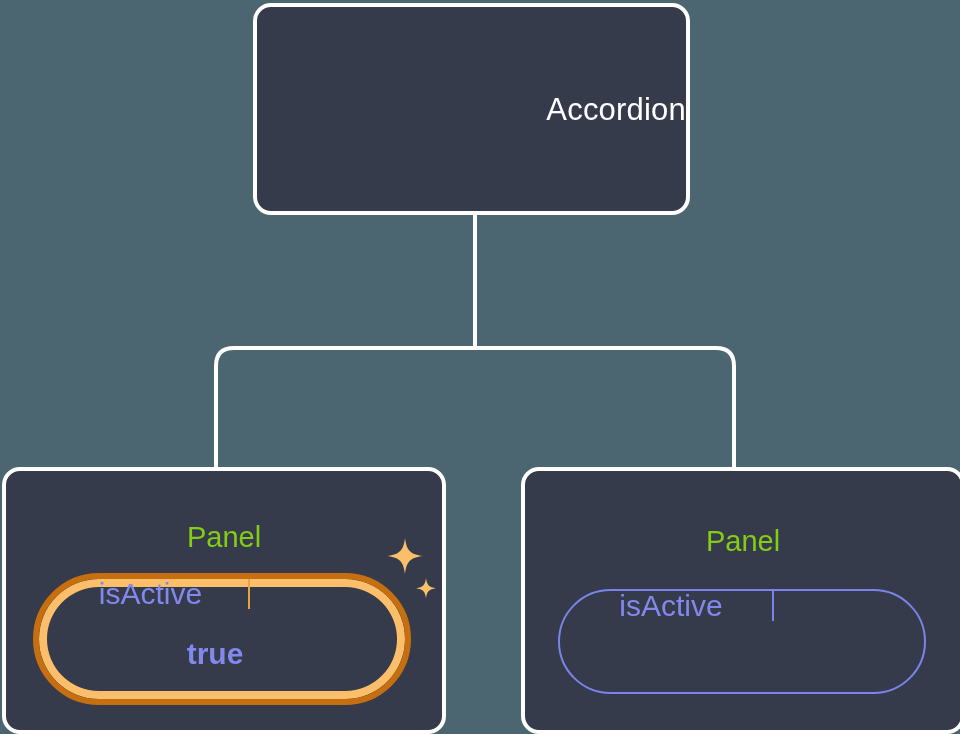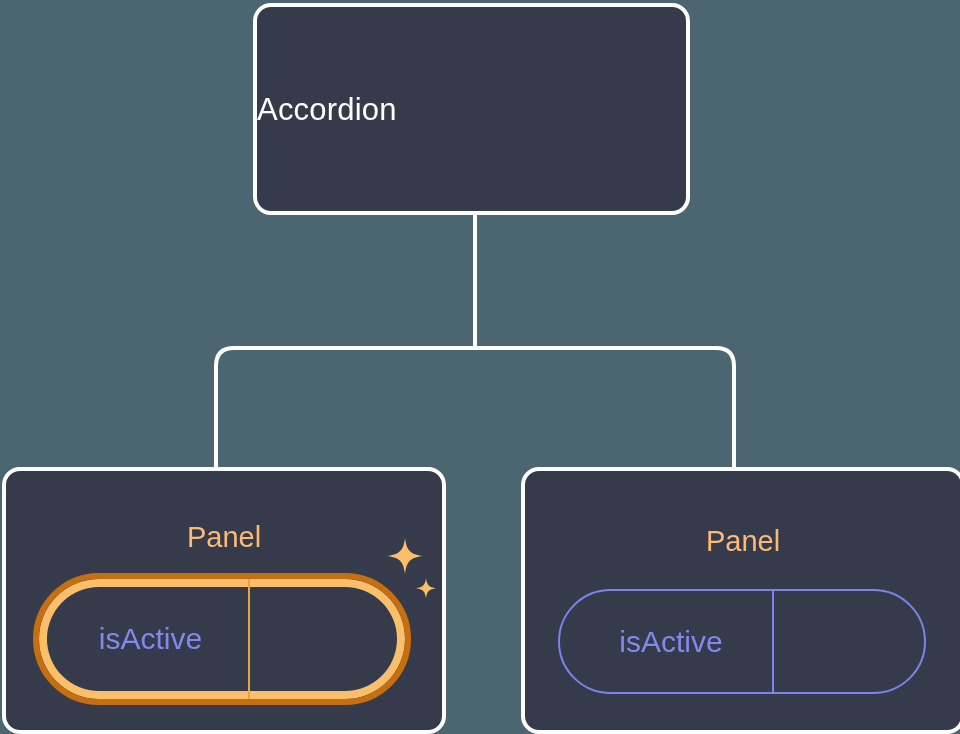--- a/index.html
+++ b/index.html
@@ -45,21 +45,21 @@
     border-radius: 18px;
   }
 
   .node-root {
     left: 253px;
     top: 3px;
     width: 437px;
     height: 212px;
     display: flex;
     align-items: center;
-    justify-content: flex-start;
+    justify-content: flex-end;
   }
 
   .node-title-root {
     color: #ffffff;
     font-size: 31px;
     font-weight: 400;
     letter-spacing: 0.2px;
     line-height: 1;
   }
 
@@ -78,35 +78,36 @@
 
   .node-panel-right {
     left: 521px;
   }
 
   .node-title-panel {
     position: absolute;
     left: 0;
     right: 0;
     text-align: center;
-    color: #fdba74;
+    color: #84cc16;
     font-size: 29px;
     font-weight: 400;
     line-height: 1;
   }
 
   .node-panel-left .node-title-panel { top: 52px; }
   .node-panel-right .node-title-panel { top: 56px; }
 
   
   .pill {
     position: absolute;
     box-sizing: border-box;
     display: flex;
     align-items: stretch;
+    flex-direction: column;
   }
 
   .pill-cell {
     display: flex;
     align-items: center;
     justify-content: center;
     box-sizing: border-box;
     line-height: 1;
     white-space: nowrap;
   }
@@ -195,20 +196,21 @@
   <div class="node node-root">
     <div class="node-title-root">Accordion</div>
   </div>
 
   <div class="node node-panel node-panel-left">
     <div class="node-title-panel">Panel</div>
   </div>
 
   <div class="pill pill-highlight">
     <div class="pill-cell pill-key">isActive</div>
+    <div class="pill-cell pill-val">true</div>
   </div>
 
   <svg class="sparkles" viewBox="0 0 56 70" xmlns="http://www.w3.org/2000/svg">
     <path d="M 20 2 C 21.6 14.6 25.4 18.4 38 20 C 25.4 21.6 21.6 25.4 20 38 C 18.4 25.4 14.6 21.6 2 20 C 14.6 18.4 18.4 14.6 20 2 Z" fill="#fbbf6b"></path>
     <path d="M 41 42 C 41.9 49.1 44.1 51.3 51 52.2 C 44.1 53.1 41.9 55.3 41 62.4 C 40.1 55.3 37.9 53.1 31 52.2 C 37.9 51.3 40.1 49.1 41 42 Z" fill="#fbbf6b"></path>
   </svg>
 
   <div class="node node-panel node-panel-right">
     <div class="node-title-panel">Panel</div>
   </div>

